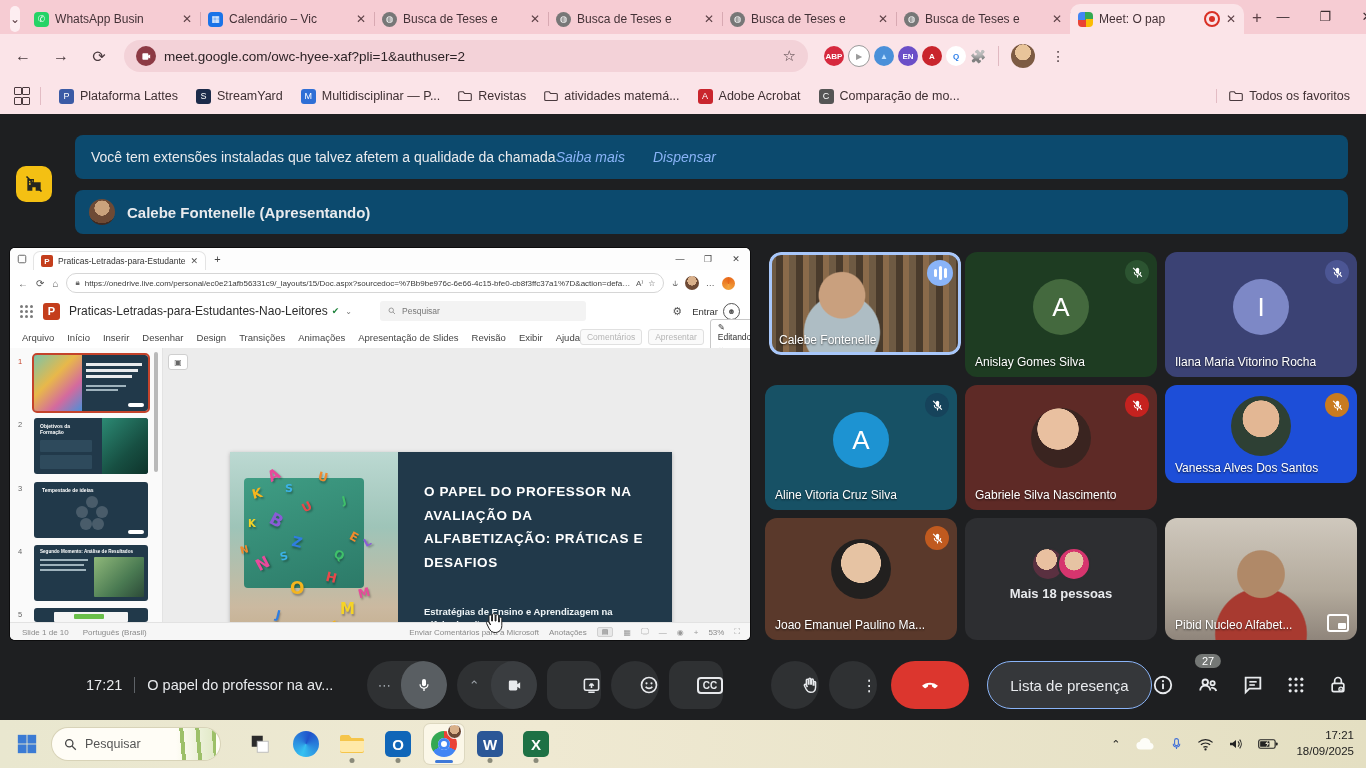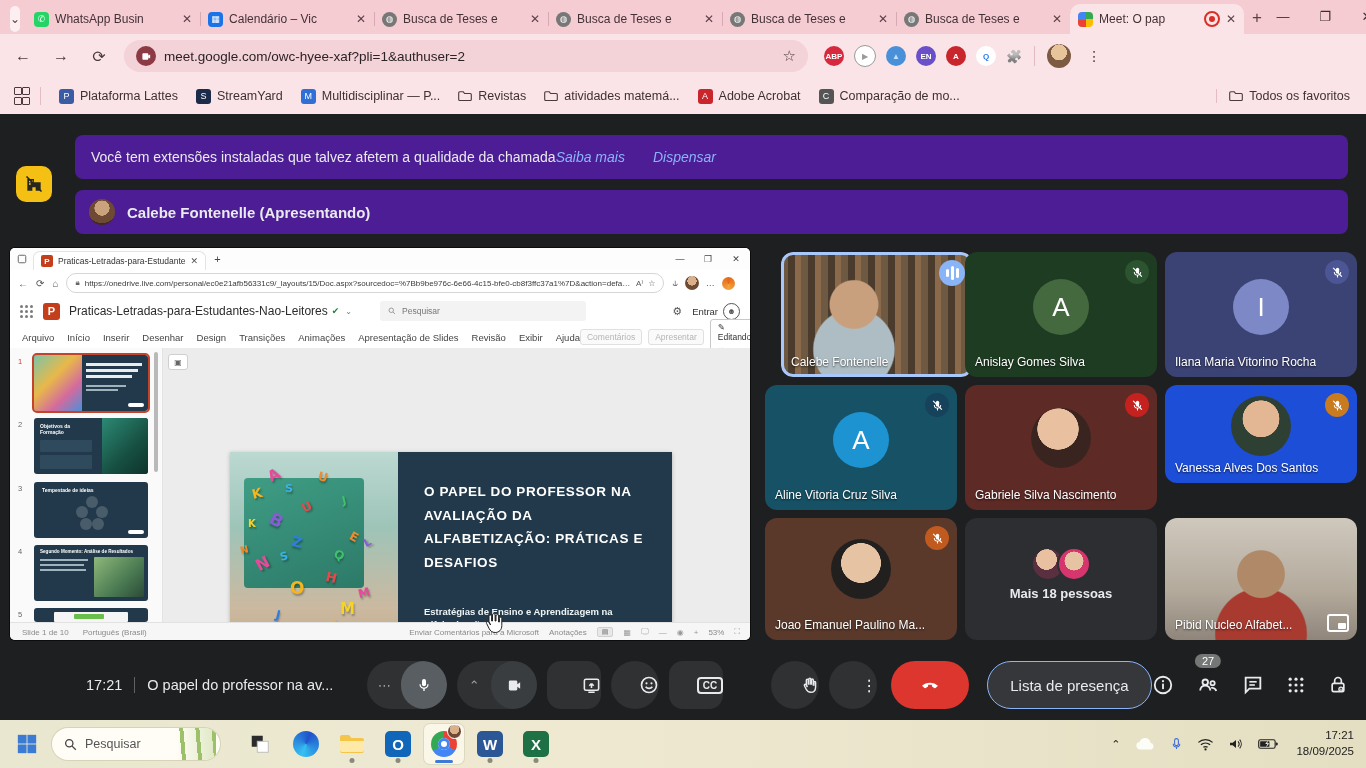--- a/index.html
+++ b/index.html
@@ -18,32 +18,32 @@
   .rec-dot i{width:6px;height:6px;border-radius:50%;background:#d93025;}
   .newtab-btn{font-size:17px;color:#5c4046;margin:0 0 6px 8px;}
   #win-controls{margin-left:auto;display:flex;align-items:center;height:34px;}
   #win-controls span{width:42px;text-align:center;font-size:13px;color:#3a2c30;line-height:34px;}
   #toolbar{position:absolute;left:0;top:34px;width:1366px;height:44px;background:#fbe4e8;display:flex;align-items:center;}
   .nav-ic{width:30px;height:30px;border-radius:50%;display:flex;align-items:center;justify-content:center;font-size:16px;color:#4a3a3e;margin-left:8px;}
   #urlbar{height:32px;flex:0 0 660px;margin-left:10px;background:#f3d2d8;border-radius:16px;display:flex;align-items:center;padding:0 12px;gap:8px;}
   #cam-indicator{width:20px;height:20px;border-radius:50%;background:#8c3a44;display:flex;align-items:center;justify-content:center;}
   #urltext{font-size:13.5px;color:#2c2326;}
   #urlbar .star{margin-left:auto;font-size:15px;color:#4a3a3e;}
-  #ext-row{display:flex;align-items:center;gap:10px;margin-left:16px;}
+  #ext-row{display:flex;align-items:center;gap:4px;margin-left:16px;}
   .ext-ic{width:20px;height:20px;border-radius:50%;display:flex;align-items:center;justify-content:center;font-size:8px;font-weight:bold;color:#fff;}
   #profile-avatar{width:24px;height:24px;border-radius:50%;background:radial-gradient(circle at 50% 35%,#e8c49a 0 40%,#7d5b43 41% 100%);}
   #bookmarksbar{position:absolute;left:0;top:78px;width:1366px;height:36px;background:#fbe4e8;border-bottom:1px solid #eccdd3;display:flex;align-items:center;font-size:12.5px;color:#3f3033;}
   .bm{display:flex;align-items:center;gap:6px;margin-left:18px;white-space:nowrap;}
   .bm-icon{width:15px;height:15px;border-radius:3px;display:flex;align-items:center;justify-content:center;font-size:9px;color:#fff;}
   #bm-right{margin-left:auto;display:flex;align-items:center;gap:6px;margin-right:16px;padding-left:12px;border-left:1px solid #e3bcc4;}
   .grid4{display:grid;grid-template-columns:6px 6px;grid-gap:2px;margin-left:14px;}
   .grid4 i{width:6px;height:6px;border:1.4px solid #4a3a3e;border-radius:1px;}
   
   #meet{position:absolute;left:0;top:114px;width:1366px;height:606px;background:#1e1f21;}
-  .banner{position:absolute;left:75px;width:1273px;height:44px;background:#4c1d95;border-radius:8px;display:flex;align-items:center;color:#e8eaed;}
+  .banner{position:absolute;left:75px;width:1273px;height:44px;background:#0c4a6e;border-radius:8px;display:flex;align-items:center;color:#e8eaed;}
   #banner-warn{top:21px;font-size:14px;}
   #banner-warn .btxt{margin-left:16px;}
   #banner-warn .blink{color:#8ab4f8;font-weight:500;margin-right:28px;font-style:italic;}
   #banner-warn .blink:first-of-type{margin-left:auto;}
   #yellow-badge{position:absolute;left:16px;top:52px;width:36px;height:36px;border-radius:10px;background:#f4c013;display:flex;align-items:center;justify-content:center;}
   #banner-presenter{top:76px;font-size:15px;font-weight:bold;}
   #presenter-avatar{width:26px;height:26px;border-radius:50%;margin-left:14px;margin-right:12px;background:radial-gradient(circle at 50% 35%,#caa27c 0 35%,#6e4a35 36% 70%,#402a20 71% 100%);}
   
   #shared{position:absolute;left:10px;top:134px;width:740px;height:392px;background:#fff;border-radius:5px;overflow:hidden;box-shadow:0 0 0 1px #0d0d0e;}
   #edge-tabs{position:absolute;left:0;top:0;width:740px;height:22px;background:#fdfdfd;display:flex;align-items:center;font-size:8.5px;color:#333;}
@@ -518,21 +518,21 @@
           <span class="mini-ic">—</span>
           <span class="mini-ic">◉</span>
           <span class="mini-ic">+</span>
           <span>53%</span>
           <span class="mini-ic">⛶</span>
         </div>
       </div>
     </div>
 
     <div id="tiles">
-        <div class="tile speaking vid-calebe" style="left: 16px; top: 0px; height: 125px;">
+        <div class="tile speaking vid-calebe" style="left: 4px; top: 0px; height: 103px;">
           <div class="name">Calebe Fontenelle</div>
           <div class="badge-audio">
             <i style="height: 8px;"></i>
             <i style="height: 14px;"></i>
             <i style="height: 10px;"></i>
           </div>
         </div>
         <div class="tile" style="left: 200px; top: 0px; height: 125px; background: rgb(30, 60, 34);">
           <div class="circle" style="background: rgb(68, 105, 62);">A</div>
           <div class="name">Anislay Gomes Silva</div>

